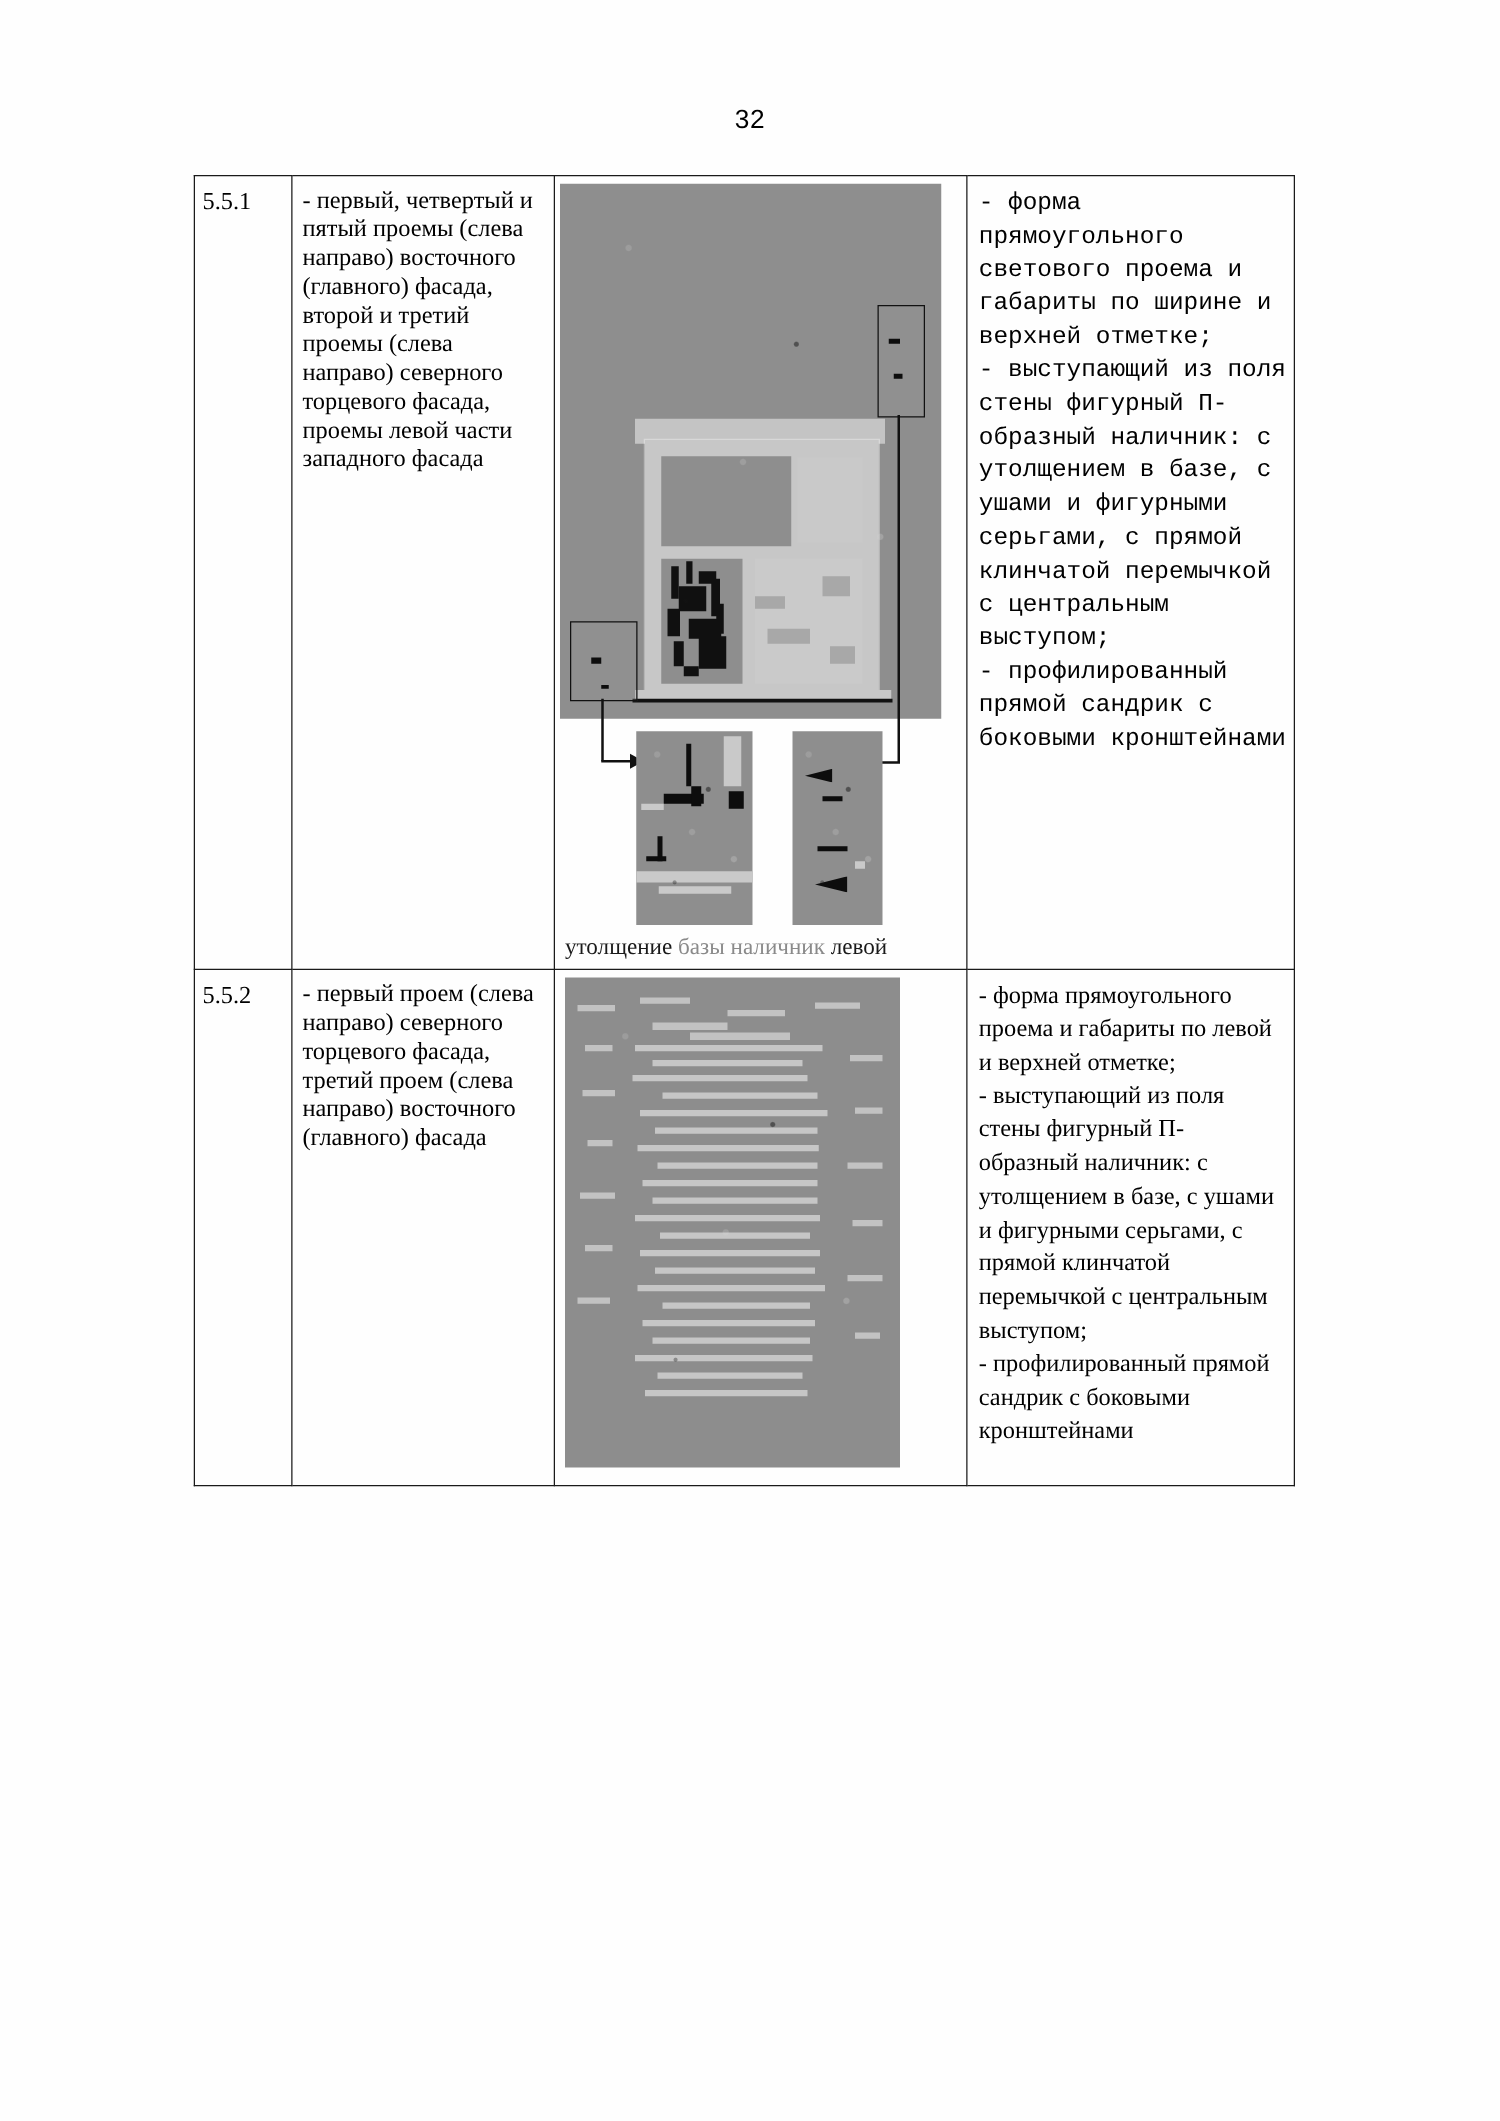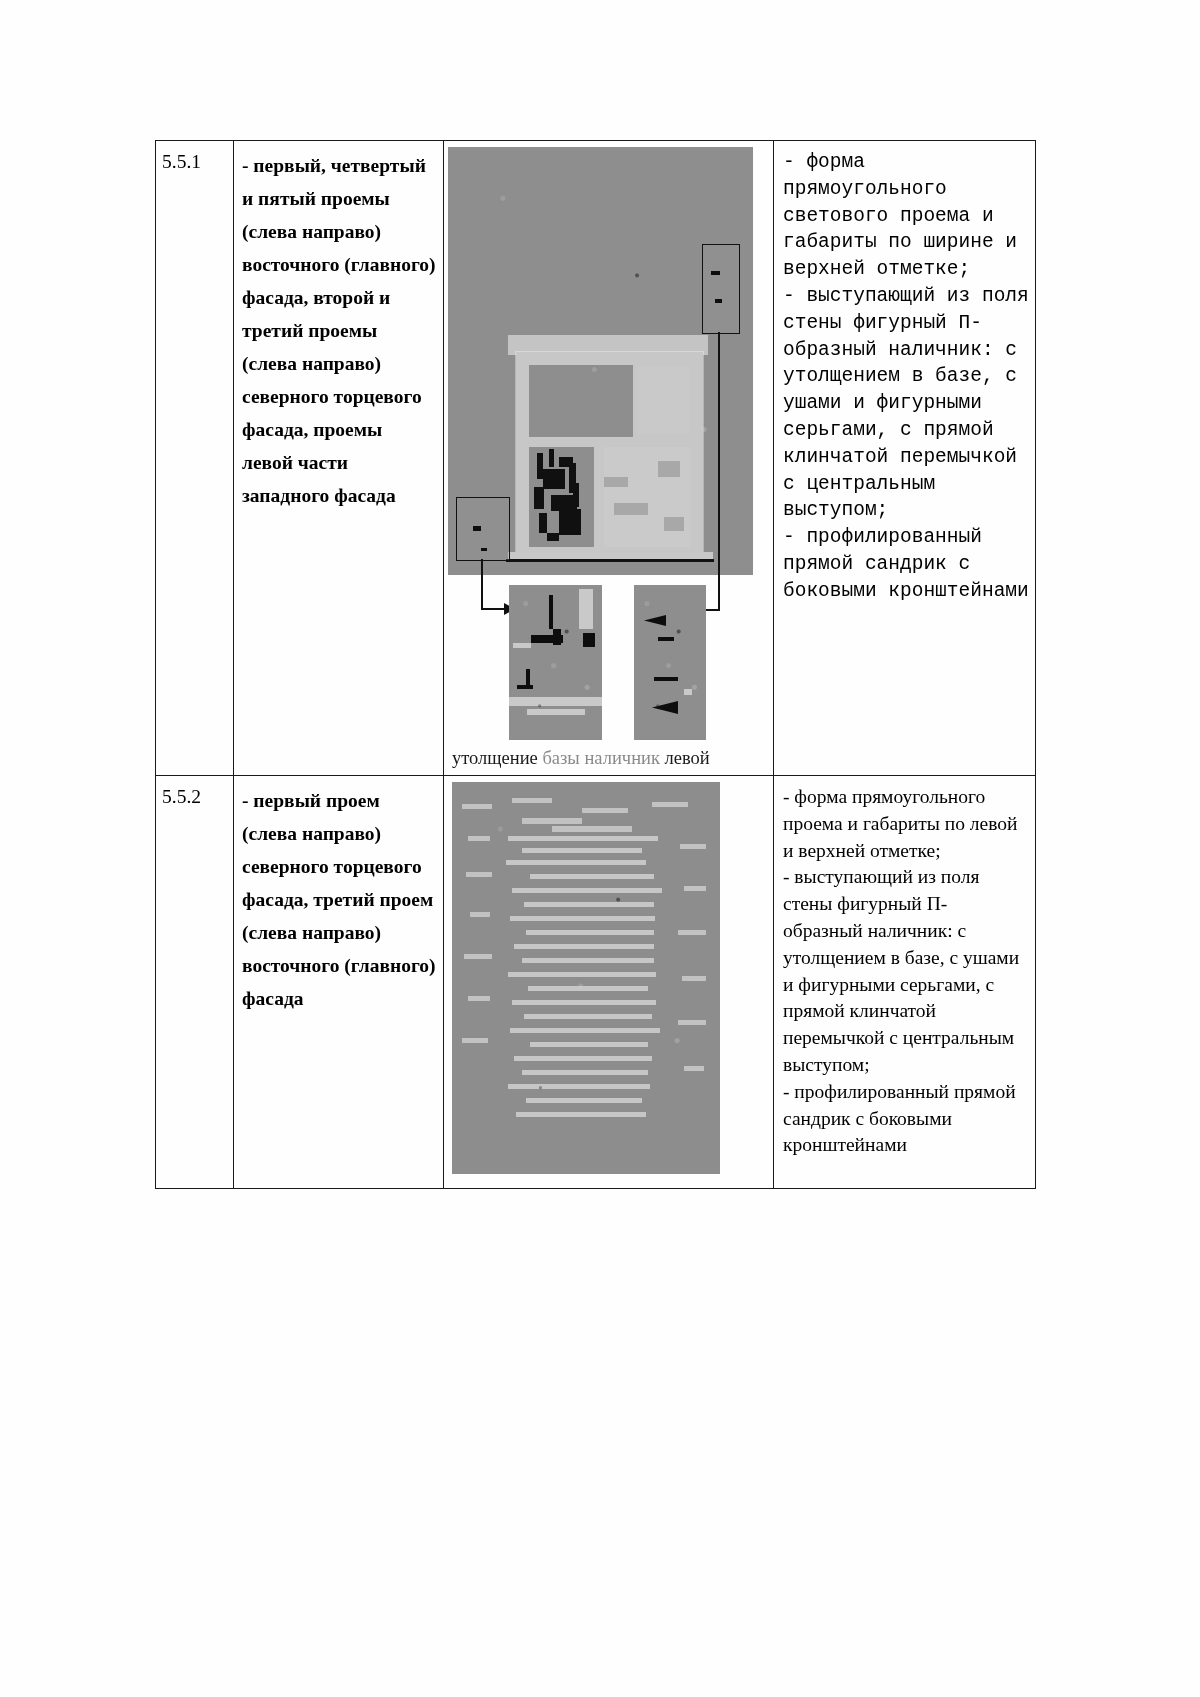--- a/index.html
+++ b/index.html
@@ -50,22 +50,21 @@
   }
 
   .col-num   { width: 78px; }
   .col-desc  { width: 210px; }
   .col-img   { width: 330px; }
   .col-feat  { width: 262px; }
 
   .cell-pad {
     padding: 8px 6px 10px 8px;
     font-size: 19.5px;
-    line-height: 33px;
-    font-weight: bold;
+    line-height: 23px;
   }
   .cell-num {
     padding: 8px 4px 8px 6px;
     font-size: 19.5px;
     line-height: 26.8px;
     text-align: left;
   }
   .cell-feat {
     padding: 8px 6px 10px 9px;
     font-size: 19.5px;
@@ -246,20 +245,21 @@
     width: 168px; height: 300px;
   }
   .brow { position:absolute; height:5px; background:#c6c6c6; }
   .spk  { position:absolute; background:#c2c2c2; }
 </style>
 </head>
 <body>
 
 <div class="page">
 
+  <div class="page-number">32</div>
 
   <table class="spec-table">
     <colgroup>
       <col class="col-num">
         <col class="col-desc">
         <col class="col-img">
         <col class="col-feat">
     </colgroup>
     <tbody>
 

